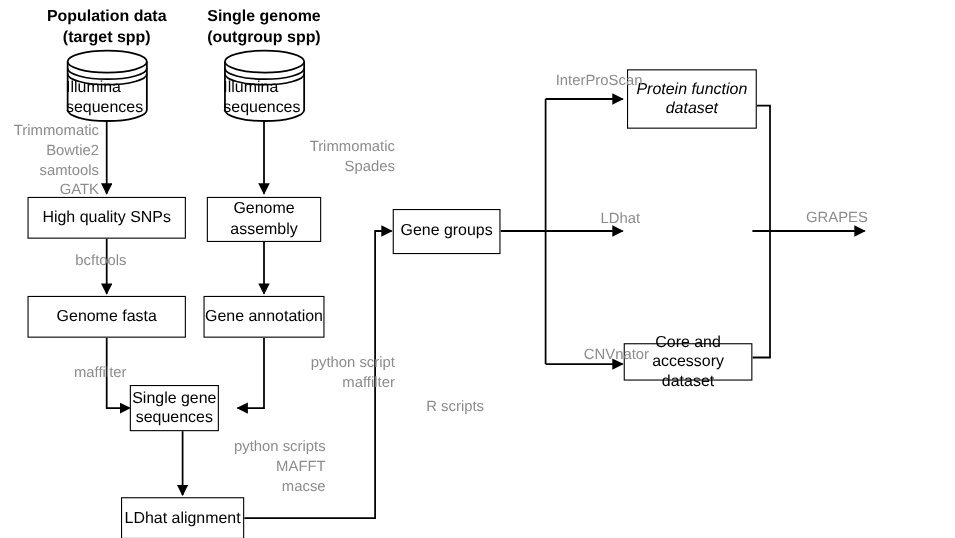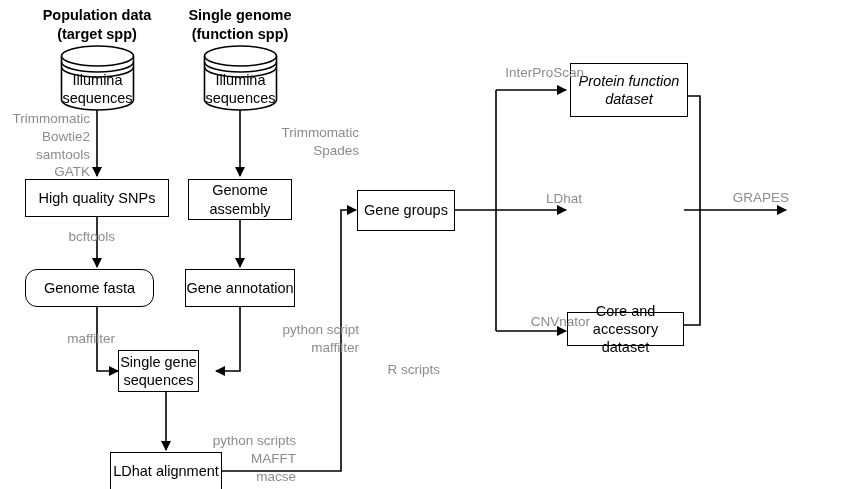--- a/index.html
+++ b/index.html
@@ -56,21 +56,20 @@
     z-index: 3;
   }
   .cyl svg {
     display: block;
     overflow: visible;
   }
   .cyl-label {
     position: absolute;
     left: 0;
     width: 100%;
-    text-align: center;
     font-size: 14.5px;
     line-height: 1.25;
     color: #000000;
     white-space: pre-line;
     pointer-events: none;
   }
   .edge-label {
     position: absolute;
     color: #8c8c8c;
     font-size: 13.5px;
@@ -124,21 +123,21 @@
 
       <path d="M 684 325 L 700 325 L 700 210"></path>
 
       <path d="M 684 210 L 786 210" marker-end="url(#arrow)"></path>
     </g>
   </svg>
 
   <div class="col-header" style="left:12px; top:6px; width:170px;">Population data
 (target spp)</div>
   <div class="col-header" style="left:155px; top:6px; width:170px;">Single genome
-(function spp)</div>
+(outgroup spp)</div>
 
   <div class="cyl" style="left:60px; top:45px; width:75px; height:66px;">
     <svg width="75" height="66" viewBox="0 0 75 66" xmlns="http://www.w3.org/2000/svg">
       <path d="M 1.5 11 L 1.5 55 A 36 10 0 0 0 73.5 55 L 73.5 11" fill="#ffffff" stroke="#000000" stroke-width="1.6"></path>
       <ellipse cx="37.5" cy="11" rx="36" ry="10" fill="#ffffff" stroke="#000000" stroke-width="1.6"></ellipse>
       <path d="M 1.5 17 A 36 10 0 0 0 73.5 17" fill="none" stroke="#000000" stroke-width="1.6"></path>
       <path d="M 1.5 22 A 36 10 0 0 0 73.5 22" fill="none" stroke="#000000" stroke-width="1.6"></path>
     </svg>
     <div class="cyl-label" style="top:26px;">Illumina
 sequences</div>
@@ -150,21 +149,21 @@
       <ellipse cx="37.5" cy="11" rx="36" ry="10" fill="#ffffff" stroke="#000000" stroke-width="1.6"></ellipse>
       <path d="M 1.5 17 A 36 10 0 0 0 73.5 17" fill="none" stroke="#000000" stroke-width="1.6"></path>
       <path d="M 1.5 22 A 36 10 0 0 0 73.5 22" fill="none" stroke="#000000" stroke-width="1.6"></path>
     </svg>
     <div class="cyl-label" style="top:26px;">Illumina
 sequences</div>
   </div>
 
   <div class="node-box" style="left:25px; top:179px; width:144px; height:38px;">High quality SNPs</div>
 
-  <div class="node-box" style="left:25px; top:269px; width:129px; height:38px;border-radius:12px;">Genome fasta</div>
+  <div class="node-box" style="left:25px; top:269px; width:144px; height:38px;">Genome fasta</div>
 
   <div class="node-box" style="left:185px; top:269px; width:110px; height:38px;">Gene annotation</div>
 
   <div class="node-box" style="left:188px; top:179px; width:104px; height:41px;">Genome
 assembly</div>
 
   <div class="node-box" style="left:118px; top:350px; width:81px; height:42px;">Single gene
 sequences</div>
 
   <div class="node-box" style="left:110px; top:452px; width:112px; height:38px;">LDhat alignment</div>
@@ -188,21 +187,21 @@
 
   <div class="edge-label left-align" style="left:25px; top:330px; width:90px;">maffilter</div>
 
   <div class="edge-label left-align" style="left:249px; top:124px; width:110px;">Trimmomatic
 Spades</div>
 
 
   <div class="edge-label left-align" style="left:249px; top:321px; width:110px;">python script
 maffilter</div>
 
-  <div class="edge-label left-align" style="left:176px; top:397px; width:120px;margin-top:35px;">python scripts
+  <div class="edge-label left-align" style="left:176px; top:397px; width:120px;">python scripts
 MAFFT
 macse</div>
 
   <div class="edge-label left-align" style="left:350px; top:361px; width:90px;">R scripts</div>
 
   <div class="edge-label left-align" style="left:494px; top:64px; width:90px;">InterProScan</div>
 
   <div class="edge-label left-align" style="left:502px; top:190px; width:80px;">LDhat</div>
 
   <div class="edge-label left-align" style="left:500px; top:313px; width:90px;">CNVnator</div>

